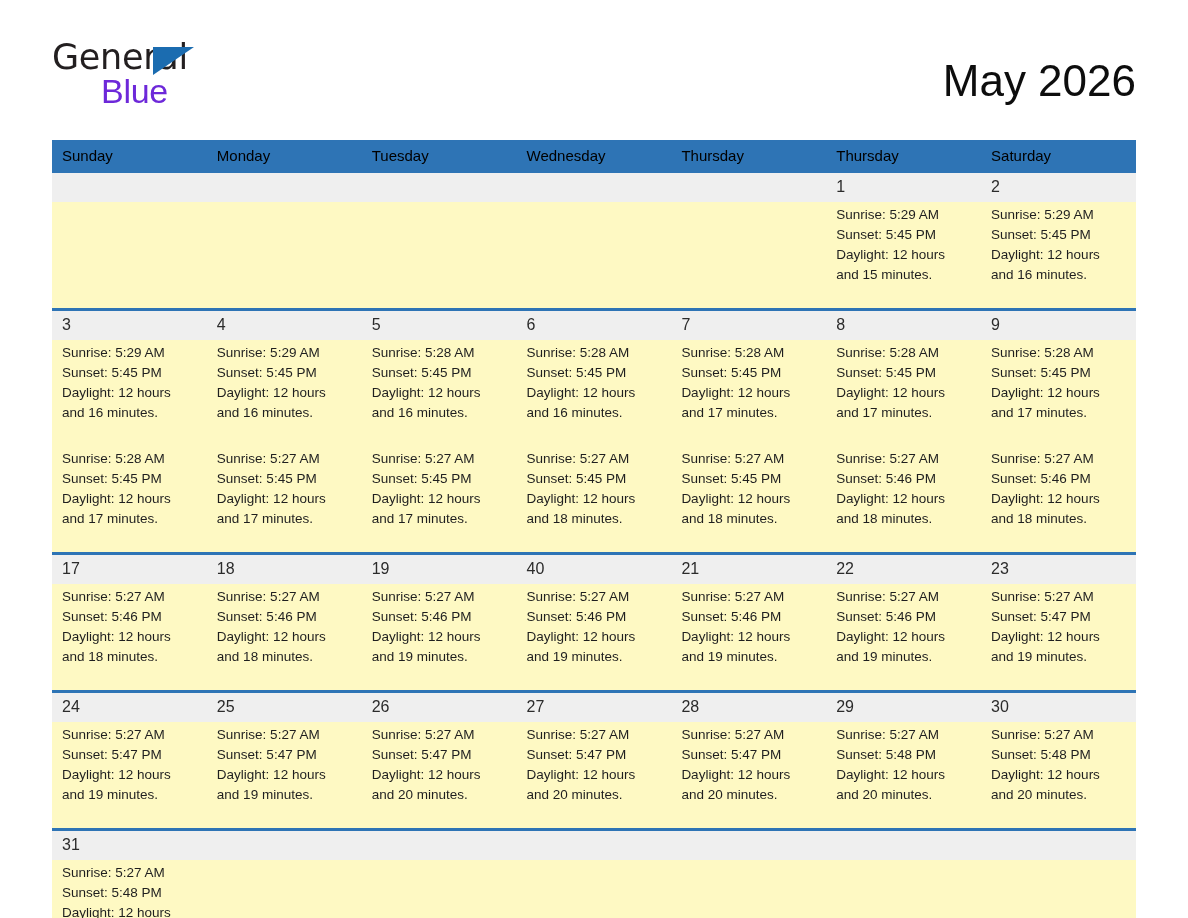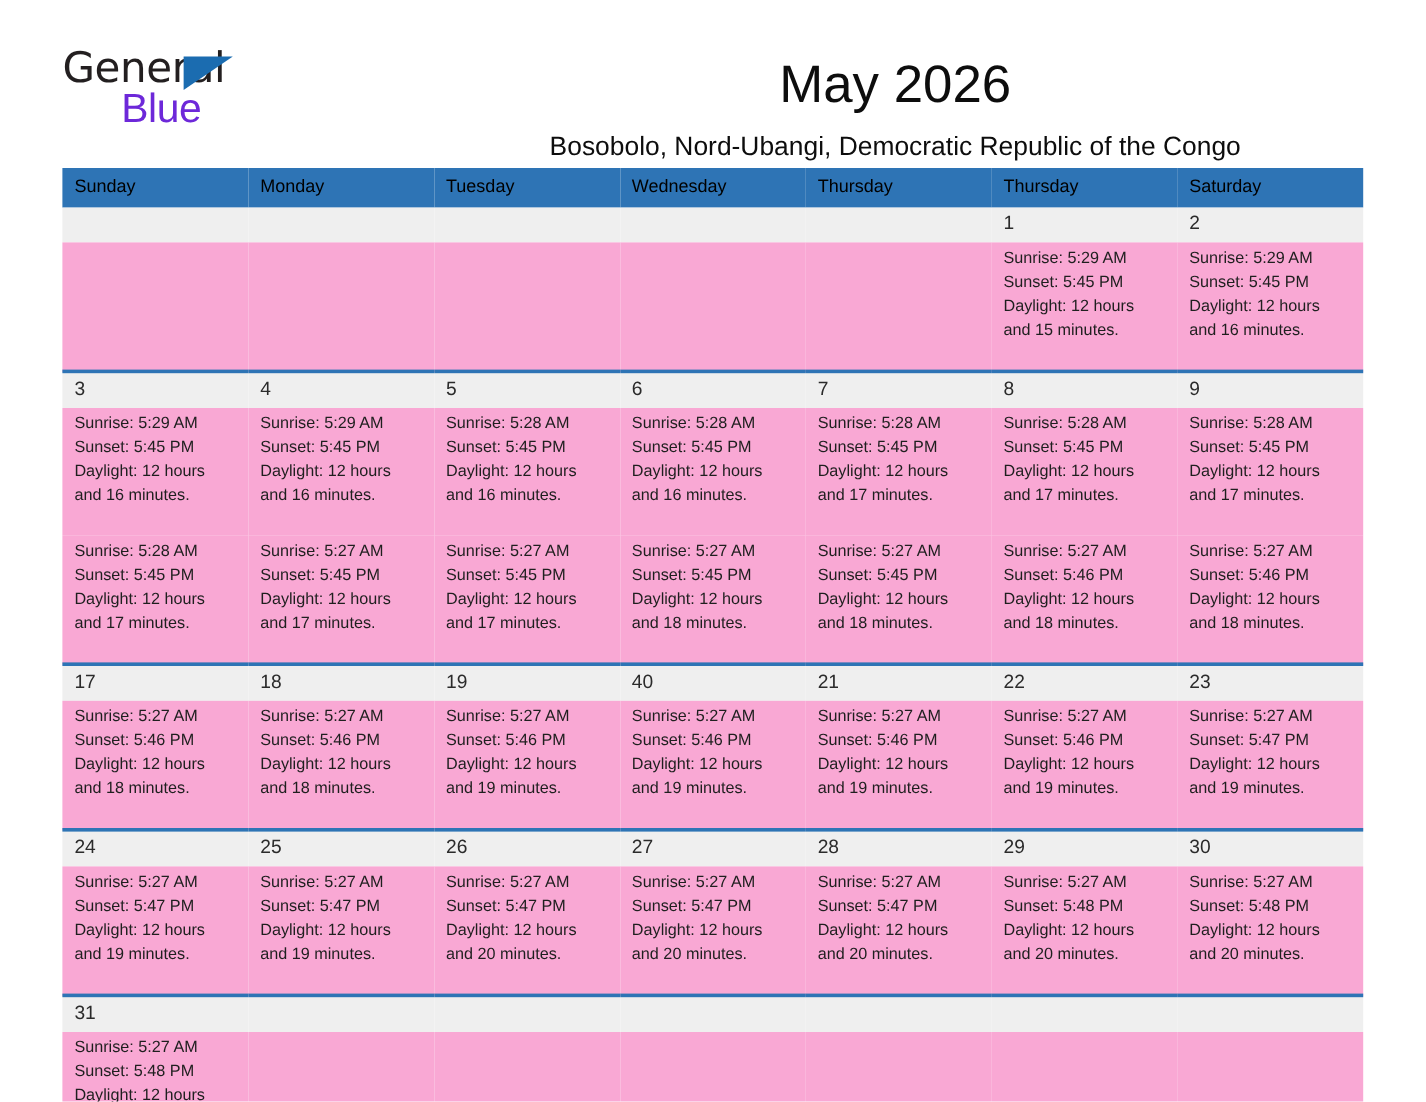--- a/index.html
+++ b/index.html
@@ -66,22 +66,22 @@
     line-height: 38px;
     color: #6d28d9;
     letter-spacing: -0.3px;
     font-family: Liberation Sans, sans-serif;
     font-weight: 400;
   }
 
   .title-block {
     position: absolute;
     right: 0;
-    top: 2px;
-    text-align: center;
+    top: 12px;
+    text-align: right;
     width: 780px;
   }
   .cal-title {
     font-size: 44px;
     line-height: 54px;
     font-weight: 400;
     color: #0d0d0d;
     font-family: "Liberation Sans", sans-serif;
     letter-spacing: 0px;
     margin-top: 22px;
@@ -123,21 +123,21 @@
     line-height: 20px;
     vertical-align: top;
     border-top: 3px solid #2e74b5;
     height: 29px;
   }
   .week-row.first-week .daynum-cell {
     border-top: none;
   }
 
   .week-row .info-cell {
-    background: #f9a8d4;
+    background: #fef9c3;
     font-size: 13.5px;
     line-height: 20px;
     color: #1f1f1f;
     padding: 3px 8px 23px 10px;
     vertical-align: top;
     height: 81px;
   }
   .info-line { display: block; white-space: nowrap; }
   .empty-info { background: #ffffff; }
 </style>
@@ -149,21 +149,20 @@
   <div class="header">
 
     <div class="brand">
       <span class="brand-general">General</span>
       <span class="brand-triangle"></span>
       <span class="brand-blue">Blue</span>
     </div>
 
     <div class="title-block">
       <div class="cal-title">May 2026</div>
-      <div class="cal-subtitle">Bosobolo, Nord-Ubangi, Democratic Republic of the Congo</div>
     </div>
 
   </div>
 
   <table class="calendar">
     <colgroup>
       <col style="width:14.2857%">
         <col style="width:14.2857%">
         <col style="width:14.2857%">
       <col style="width:14.2857%">

